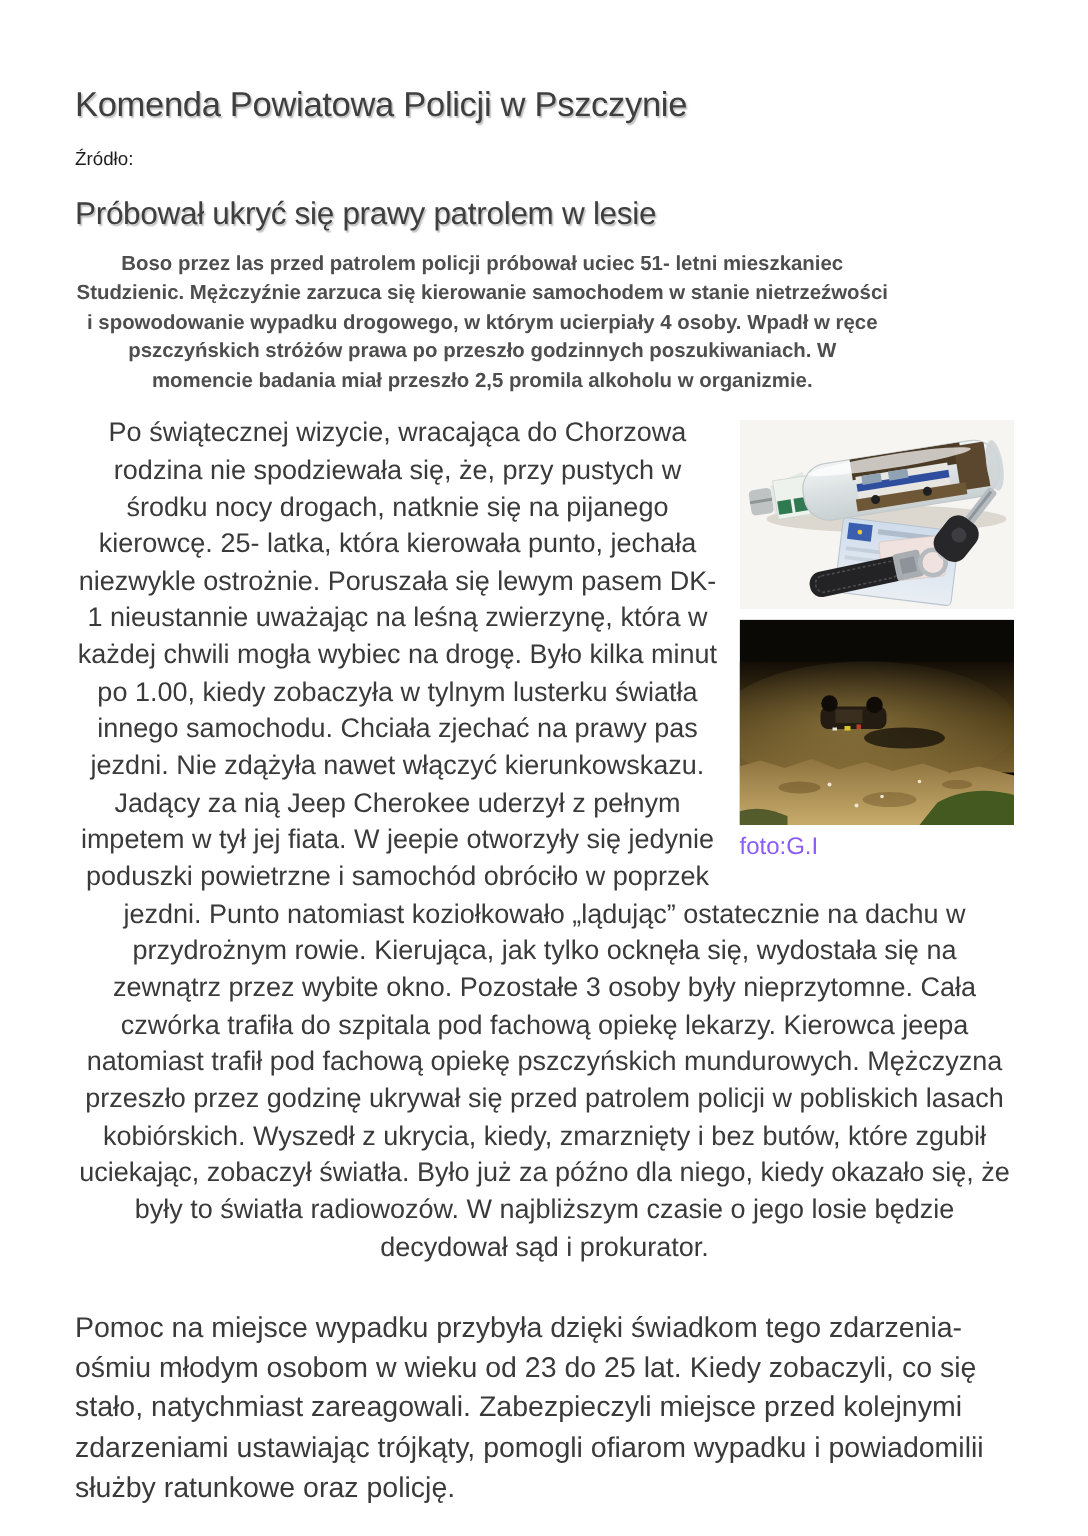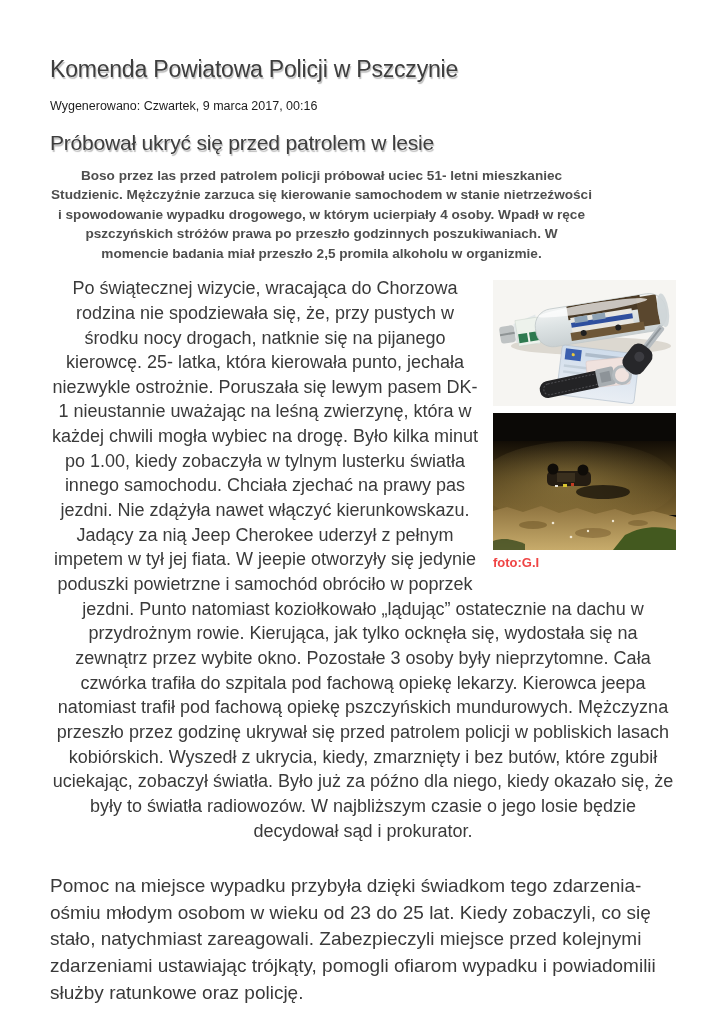--- a/index.html
+++ b/index.html
@@ -30,21 +30,21 @@
     color:var(--lead-text); line-height:1.43; max-width:626px;text-align:center;
   }
   .bodywrap{width:626px;}
   figure.photos{
     float:right; width:183px; margin:4px 0 4px 13px; padding:0;
   }
   .photo{width:183px;overflow:hidden;line-height:0;}
   .photo1{height:126px;margin-bottom:7px;}
   .photo2{height:137px;}
   figcaption.photo-caption{
-    font-size:13px;color:#ef4444;margin-top:5px;line-height:1.2;text-align:left;font-weight:bold;
+    font-size:16px;color:#8b5cf6;margin-top:5px;line-height:1.2;text-align:left;
   }
   p.bodytext{
     margin:0; font-size:18px; color:var(--body-text); line-height:1.37;text-align:center;
   }
   p.closing{
     clear:both; margin:30px 0 0 0; font-size:19px; color:var(--body-text); line-height:1.4;
     max-width:626px;
   }
   .ratingbox{
     clear:both; margin-top:33px; width:622px; height:120px; position:relative;
@@ -63,24 +63,24 @@
   }
 </style>
 </head>
 <body>
 
 <div class="page">
 
   <h1 class="site-title">Komenda Powiatowa Policji w Pszczynie</h1>
 
   <div class="meta">
-    <div>Wygenerowano: Czwartek, 9 marca 2017, 00:16</div>
+    <div>Źródło:</div>
   </div>
 
-  <h2 class="article-title">Próbował ukryć się przed patrolem w lesie</h2>
+  <h2 class="article-title">Próbował ukryć się prawy patrolem w lesie</h2>
 
   <p class="lead">Boso przez las przed patrolem policji próbował uciec 51- letni mieszkaniec Studzienic. Mężczyźnie zarzuca się kierowanie samochodem w stanie nietrzeźwości i spowodowanie wypadku drogowego, w którym ucierpiały 4 osoby. Wpadł w ręce pszczyńskich stróżów prawa po przeszło godzinnych poszukiwaniach. W momencie badania miał przeszło 2,5 promila alkoholu w organizmie.</p>
 
   <div class="bodywrap">
 
     <figure class="photos">
       <div class="photo photo1">
         <svg viewBox="0 0 183 126" width="183" height="126" xmlns="http://www.w3.org/2000/svg">
           <defs>
             <linearGradient id="glass" x1="0" y1="0" x2="0" y2="1">

